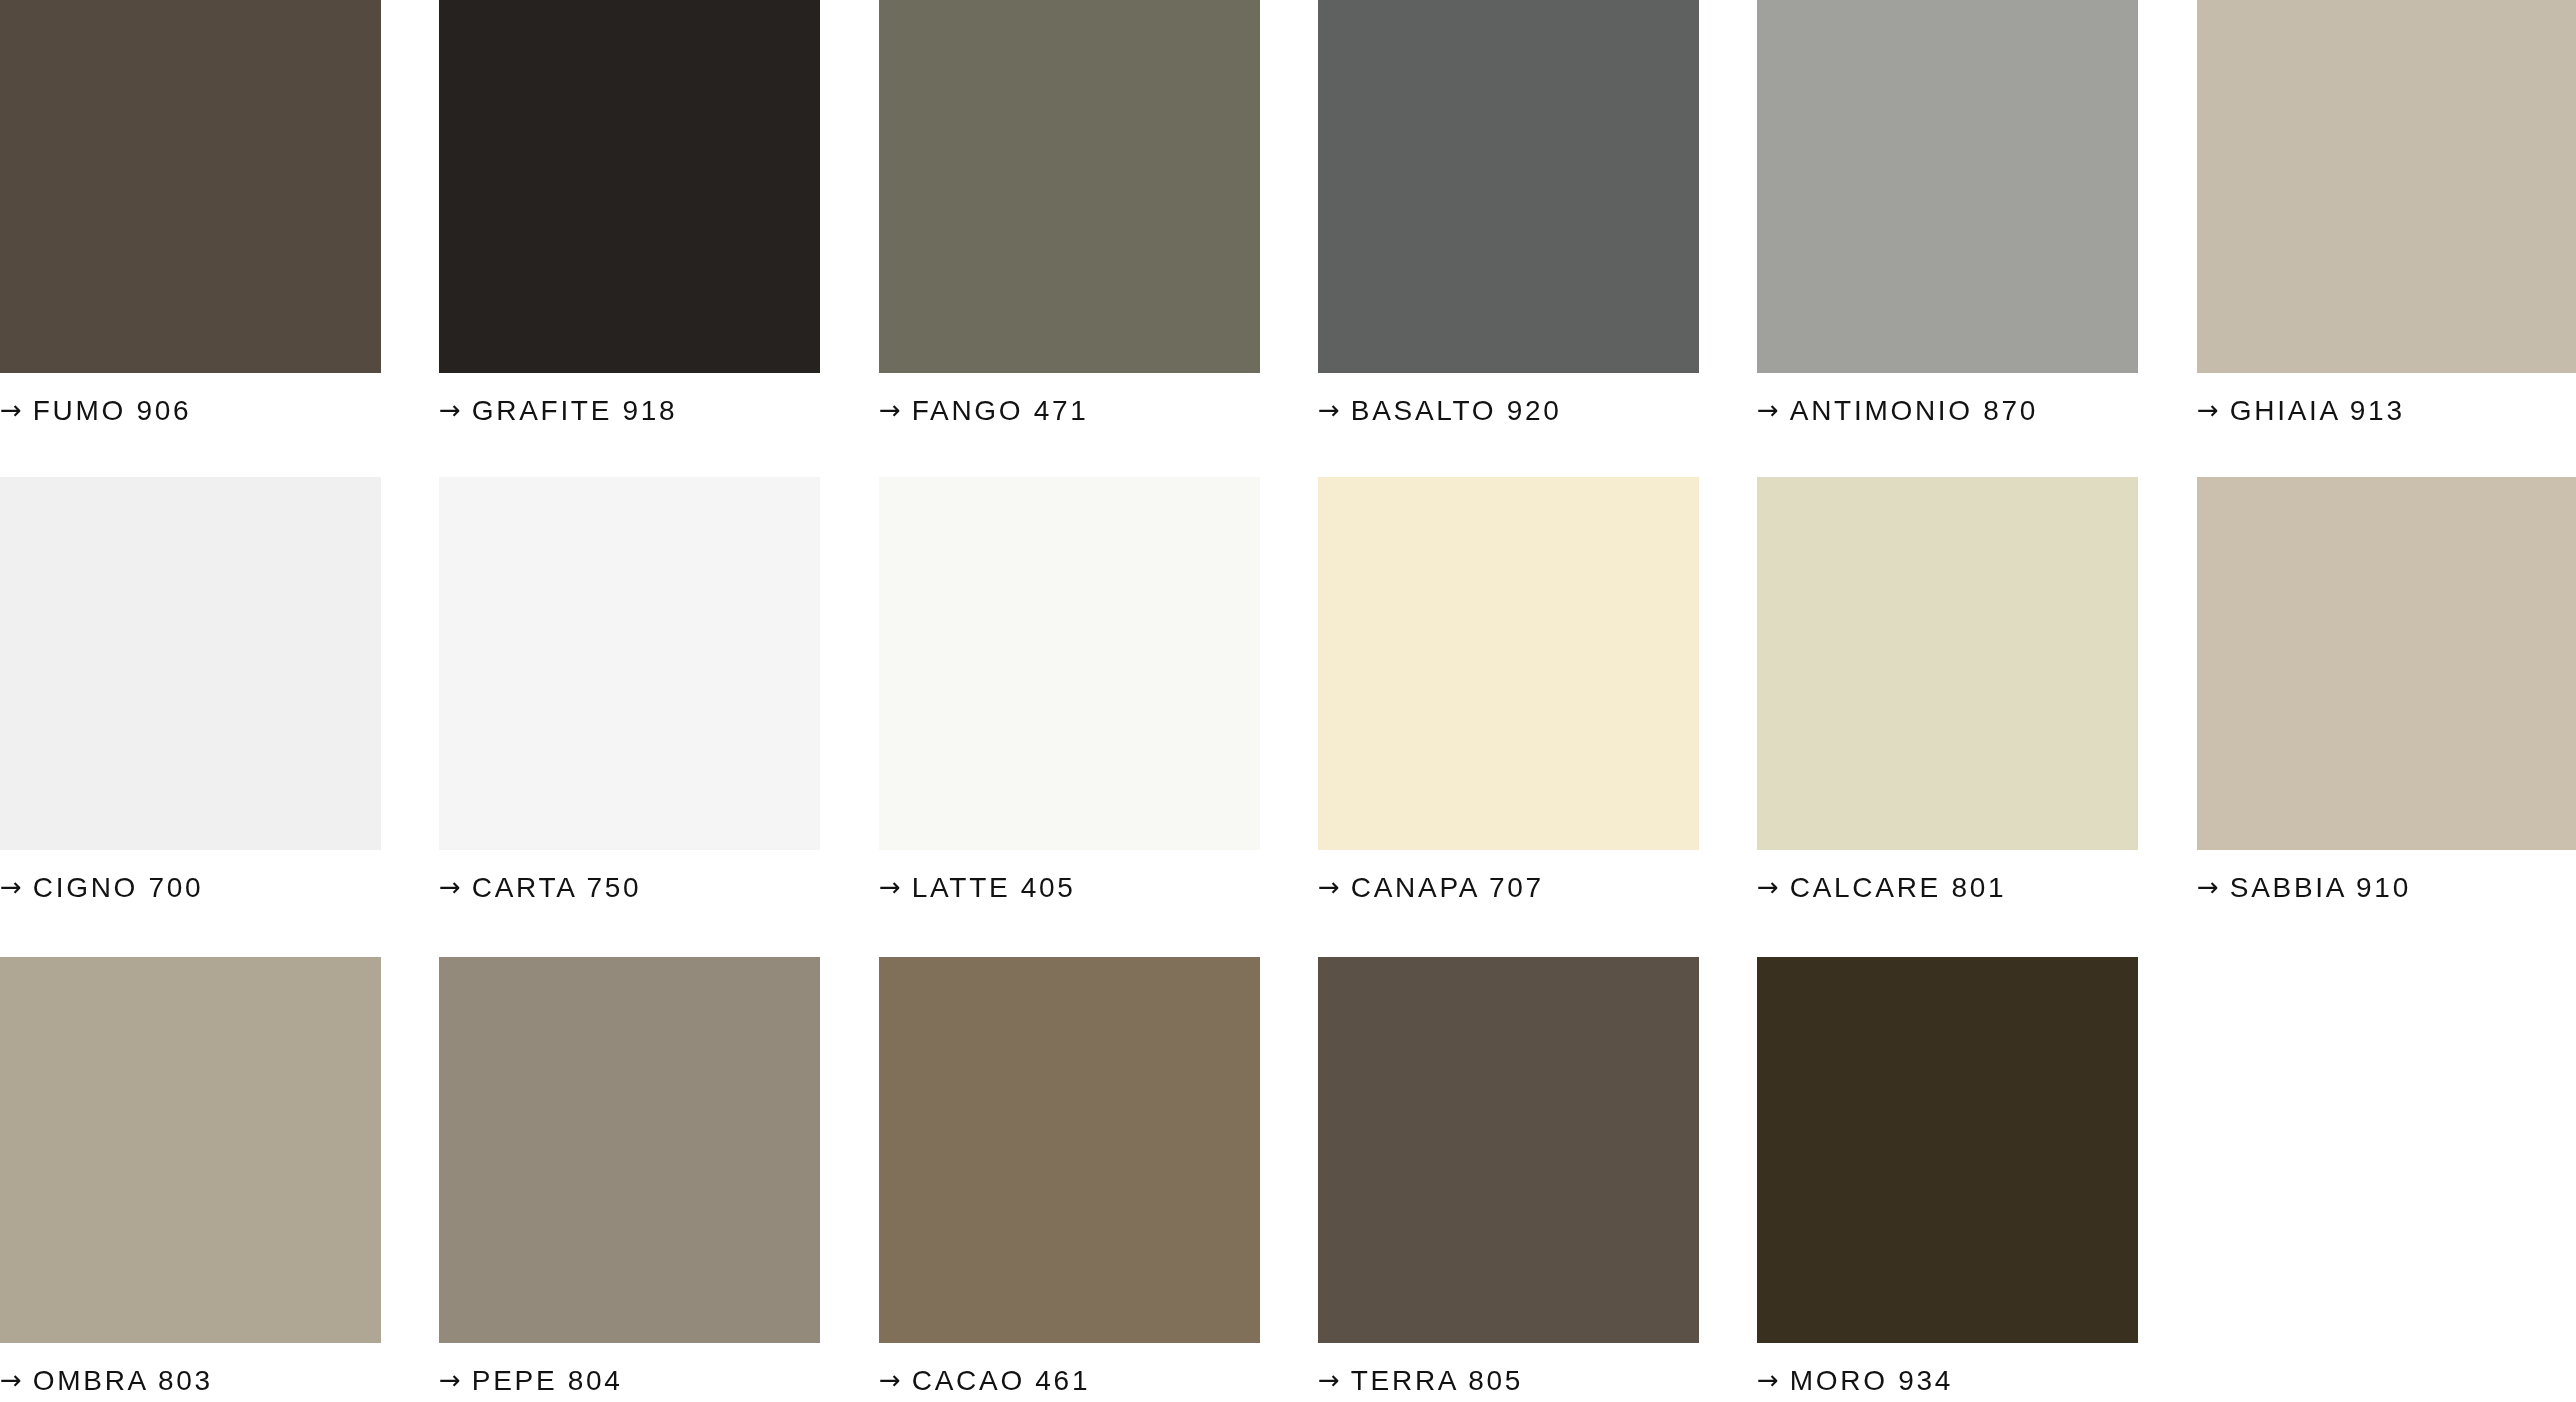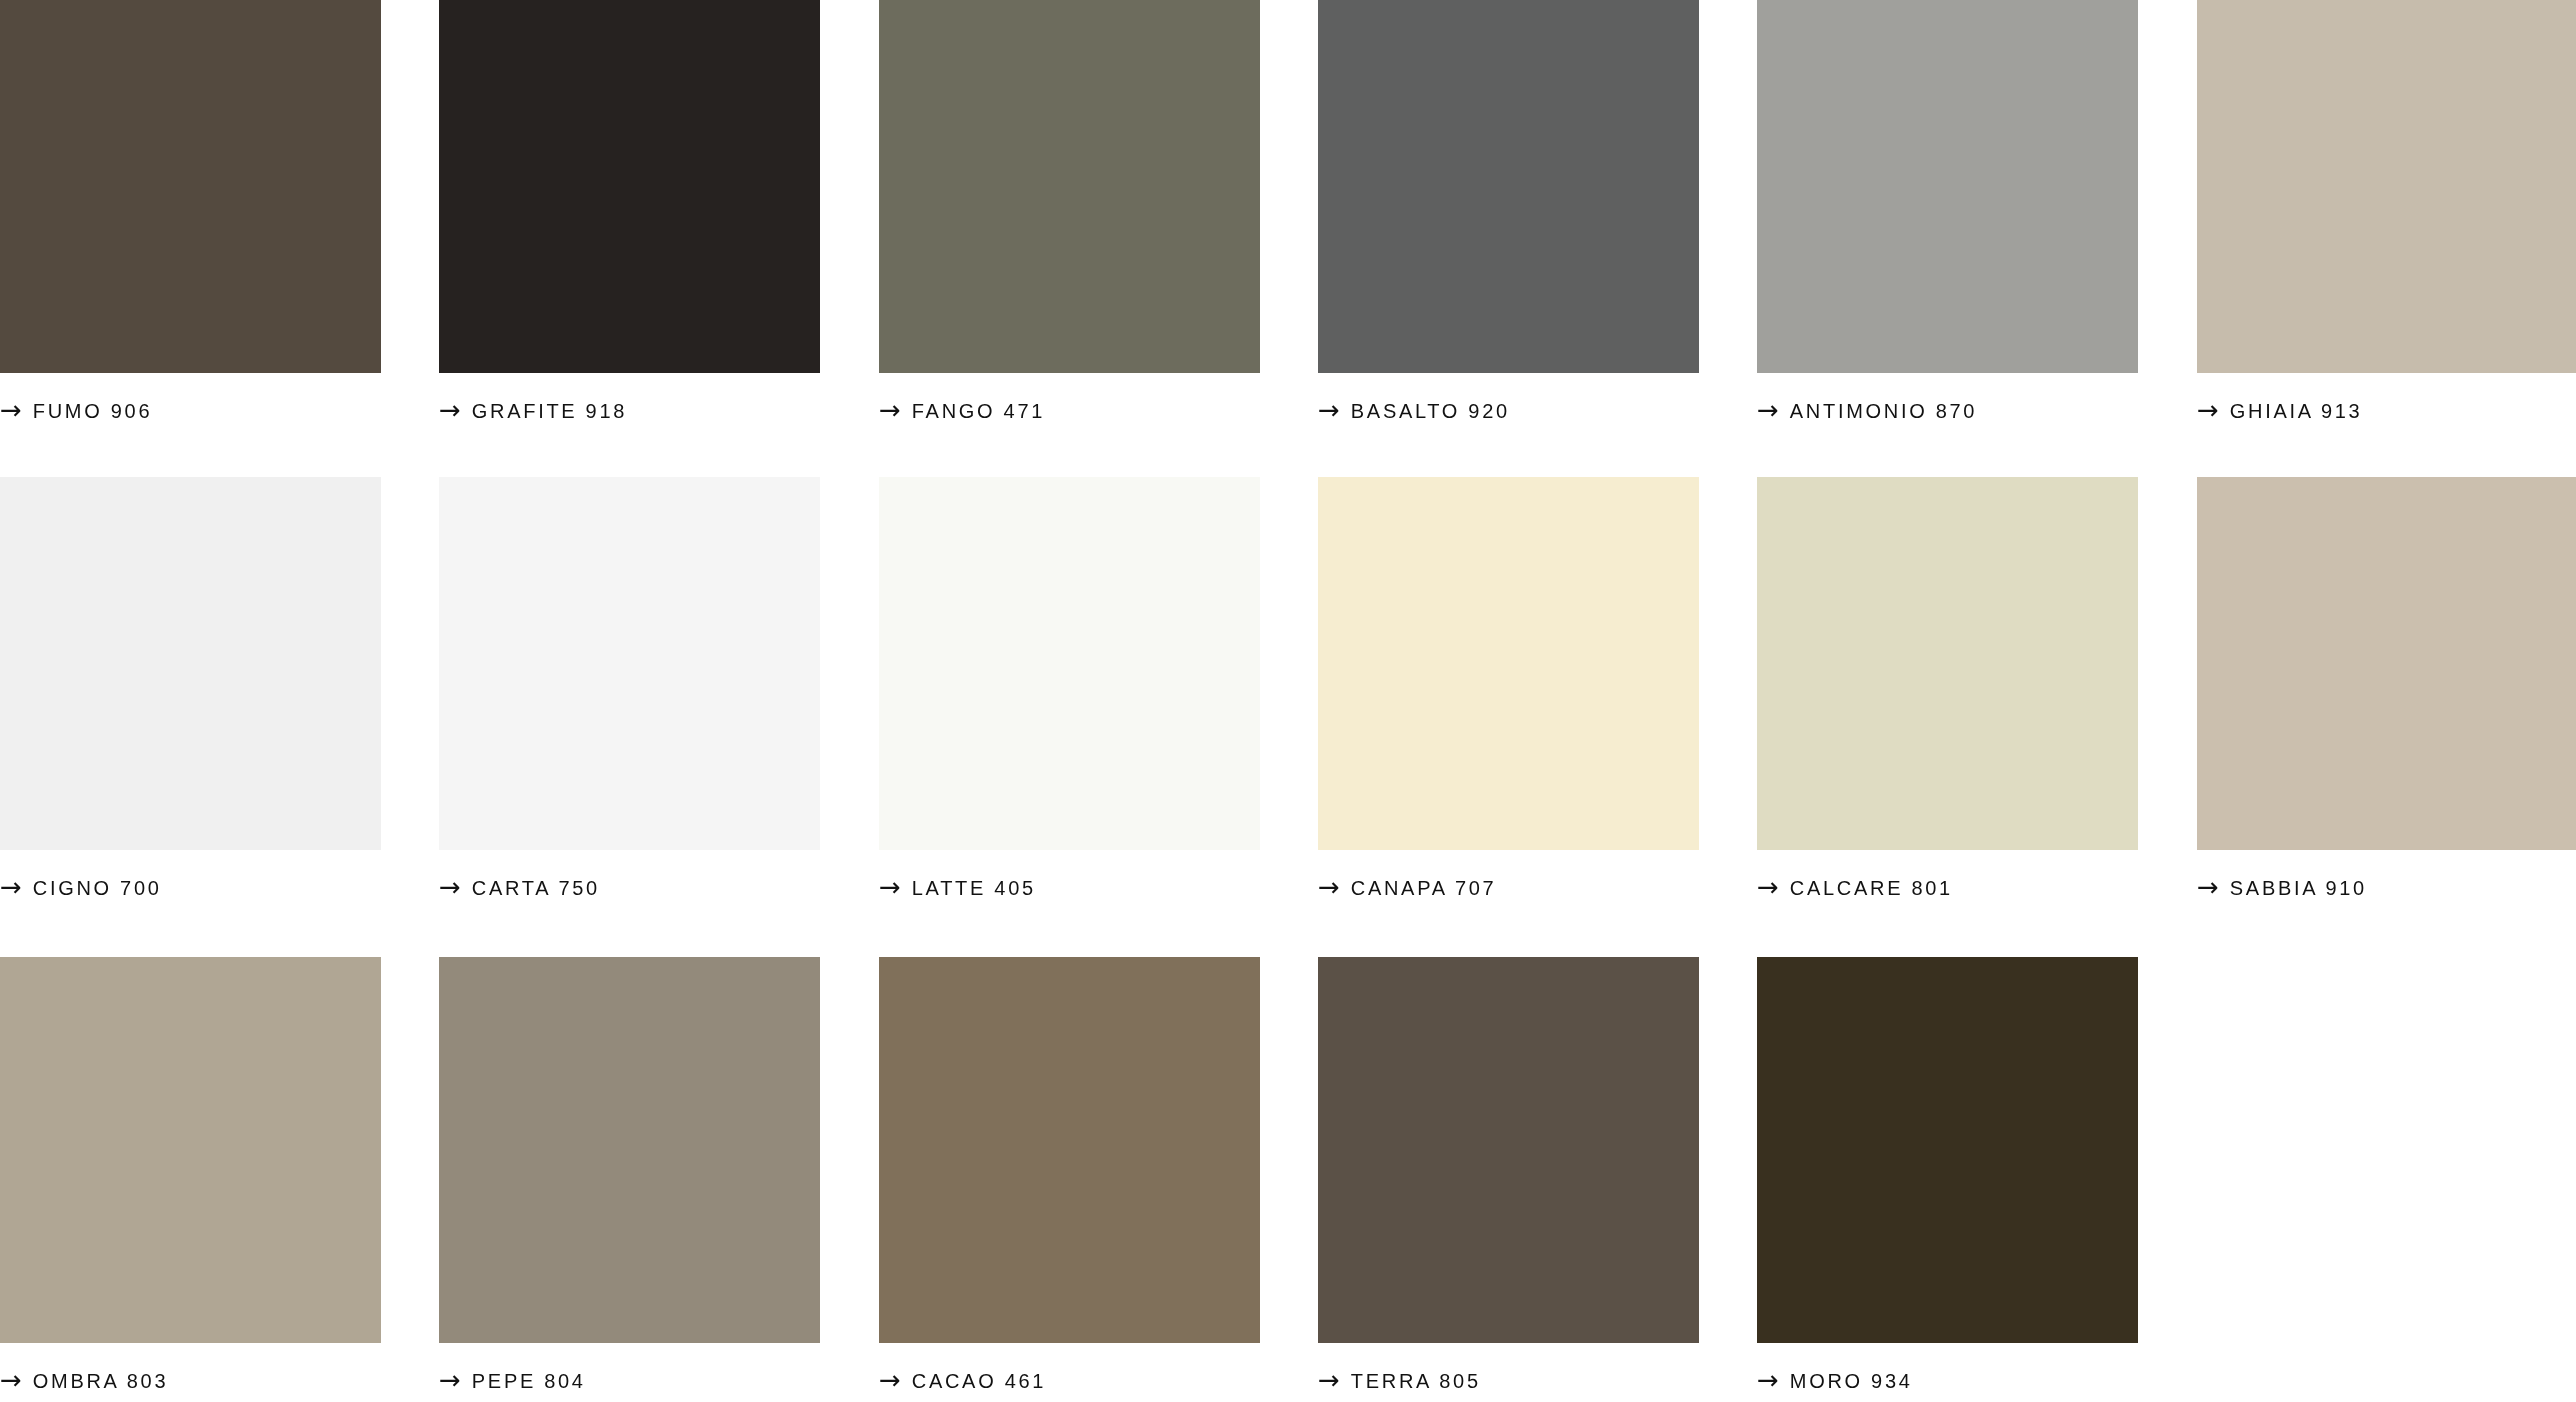--- a/index.html
+++ b/index.html
@@ -47,21 +47,21 @@
   .swatch-arrow {
     font-size: 26px;
     line-height: 1;
     color: #121212;
     margin-right: 11px;
     font-family: "DejaVu Sans", sans-serif;
     transform: translateY(-0.9px);
   }
 
   .swatch-name {
-    font-size: 20px;
+    font-size: 28px;
     line-height: 1;
     color: #121212;
     letter-spacing: 2.7px;
     font-stretch: condensed;
     font-weight: 400;
     text-transform: uppercase;
   }
 
   
   .row-1 { top: 0px; }

